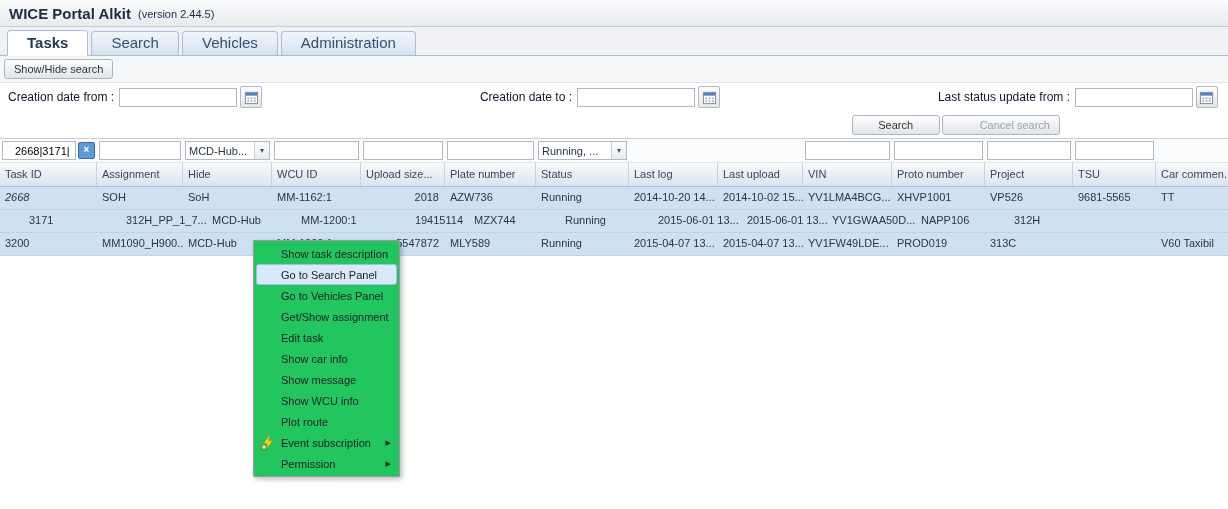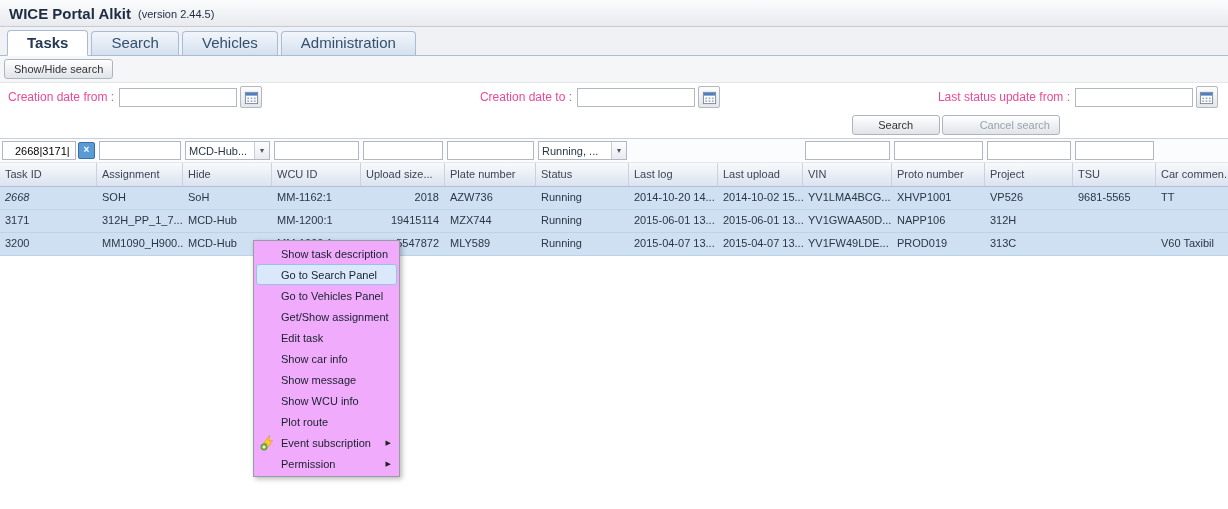--- a/index.html
+++ b/index.html
@@ -25,21 +25,21 @@
   .toolbar{box-sizing:border-box;height:27px;background:#f5f6f8;border-bottom:1px solid #e3e5e9;
            display:flex;align-items:center;padding:0 4px;}
   .btn{font-family:inherit;font-size:11px;color:#333;background:linear-gradient(#ffffff,#e0e3e8);
        border:1px solid #aeb4bf;border-radius:3px;padding:3px 9px;cursor:default;}
   .btn.disabled{color:#9aa3b0;padding-left:37px;}
 
   
   .search-row{box-sizing:border-box;height:28px;display:flex;align-items:center;
               justify-content:space-between;padding:0 10px 0 8px;background:#fff;}
   .date-group{display:flex;align-items:center;}
-  .field-label{font-size:12px;color:#ec4899;margin-right:5px;}
+  .field-label{font-size:12px;color:#0f172a;margin-right:5px;}
   .text-input{box-sizing:border-box;height:19px;border:1px solid #b2b7c0;font-family:inherit;
               font-size:11px;padding:0 3px;background:#fff;}
   .date-input{width:118px;}
   .cal-btn{display:inline-flex;align-items:center;justify-content:center;width:20px;height:20px;
            margin-left:3px;background:linear-gradient(#fdfdfe,#e3e6ea);border:1px solid #b2b7c0;
            border-radius:2px;}
 
   .actions-row{box-sizing:border-box;height:27px;display:flex;align-items:center;
                justify-content:flex-end;padding-right:168px;gap:2px;background:#fff;}
   .actions-row .btn{min-width:88px;}
@@ -63,21 +63,21 @@
                  justify-content:center;font-size:8px;color:#4a5361;
                  background:linear-gradient(#fcfdfe,#e8ebef);border-left:1px solid #c8cdd5;}
   .header-row{height:23px;background:linear-gradient(#f8fafc,#dbe3ef);border-bottom:1px solid #b0bed2;}
   .header-cell{padding:5px 0 0 5px;font-size:11px;color:#3a4555;border-right:1px solid #c9d2e0;height:23px;}
   .body-row{height:22px;background:#cfe0f3;border-bottom:1px solid #bdd3ea;}
   .body-cell{padding:4px 6px 0 5px;font-size:11px;color:#2a3645;height:22px;}
   .body-cell.num{text-align:right;}
 
   
   .context-menu{position:absolute;left:253px;top:240px;width:147px;box-sizing:border-box;
-                background:#f0abfc;border:1px solid #979ca4;box-shadow:2px 2px 5px rgba(0,0,0,0.28);
+                background:#22c55e;border:1px solid #979ca4;box-shadow:2px 2px 5px rgba(0,0,0,0.28);
                 padding:2px;z-index:20;}
   .menu-item{position:relative;box-sizing:border-box;height:21px;display:flex;align-items:center;
              padding:0 5px 0 24px;font-size:11px;color:#19202a;border:1px solid transparent;
              border-radius:3px;}
   .menu-item.highlighted{background:#d9e8fb;border-color:#9cbfe8;}
   .menu-icon{position:absolute;left:3px;top:2px;width:16px;height:16px;}
   .submenu-arrow{margin-left:auto;font-size:7px;color:#222;}
 </style>
 </head>
 <body>
@@ -235,21 +235,21 @@
           <div class="body-cell cell" style="width: 93px;">Running</div>
           <div class="body-cell cell" style="width: 89px;">2014-10-20 14...</div>
           <div class="body-cell cell" style="width: 85px;">2014-10-02 15...</div>
           <div class="body-cell cell" style="width: 89px;">YV1LMA4BCG...</div>
           <div class="body-cell cell" style="width: 93px;">XHVP1001</div>
           <div class="body-cell cell" style="width: 88px;">VP526</div>
           <div class="body-cell cell" style="width: 83px;">9681-5565</div>
           <div class="body-cell cell" style="width: 80px;">TT</div>
         </div>
         <div class="row body-row">
-          <div class="body-cell cell" style="width: 97px;">3171</div>
+          <div class="body-cell cell" style="width: 97px; margin-left: 24px;">3171</div>
           <div class="body-cell cell" style="width: 86px;">312H_PP_1_7...</div>
           <div class="body-cell cell" style="width: 89px;">MCD-Hub</div>
           <div class="body-cell cell" style="width: 89px;">MM-1200:1</div>
           <div class="body-cell cell num" style="width: 84px;">19415114</div>
           <div class="body-cell cell" style="width: 91px;">MZX744</div>
           <div class="body-cell cell" style="width: 93px;">Running</div>
           <div class="body-cell cell" style="width: 89px;">2015-06-01 13...</div>
           <div class="body-cell cell" style="width: 85px;">2015-06-01 13...</div>
           <div class="body-cell cell" style="width: 89px;">YV1GWAA50D...</div>
           <div class="body-cell cell" style="width: 93px;">NAPP106</div>

